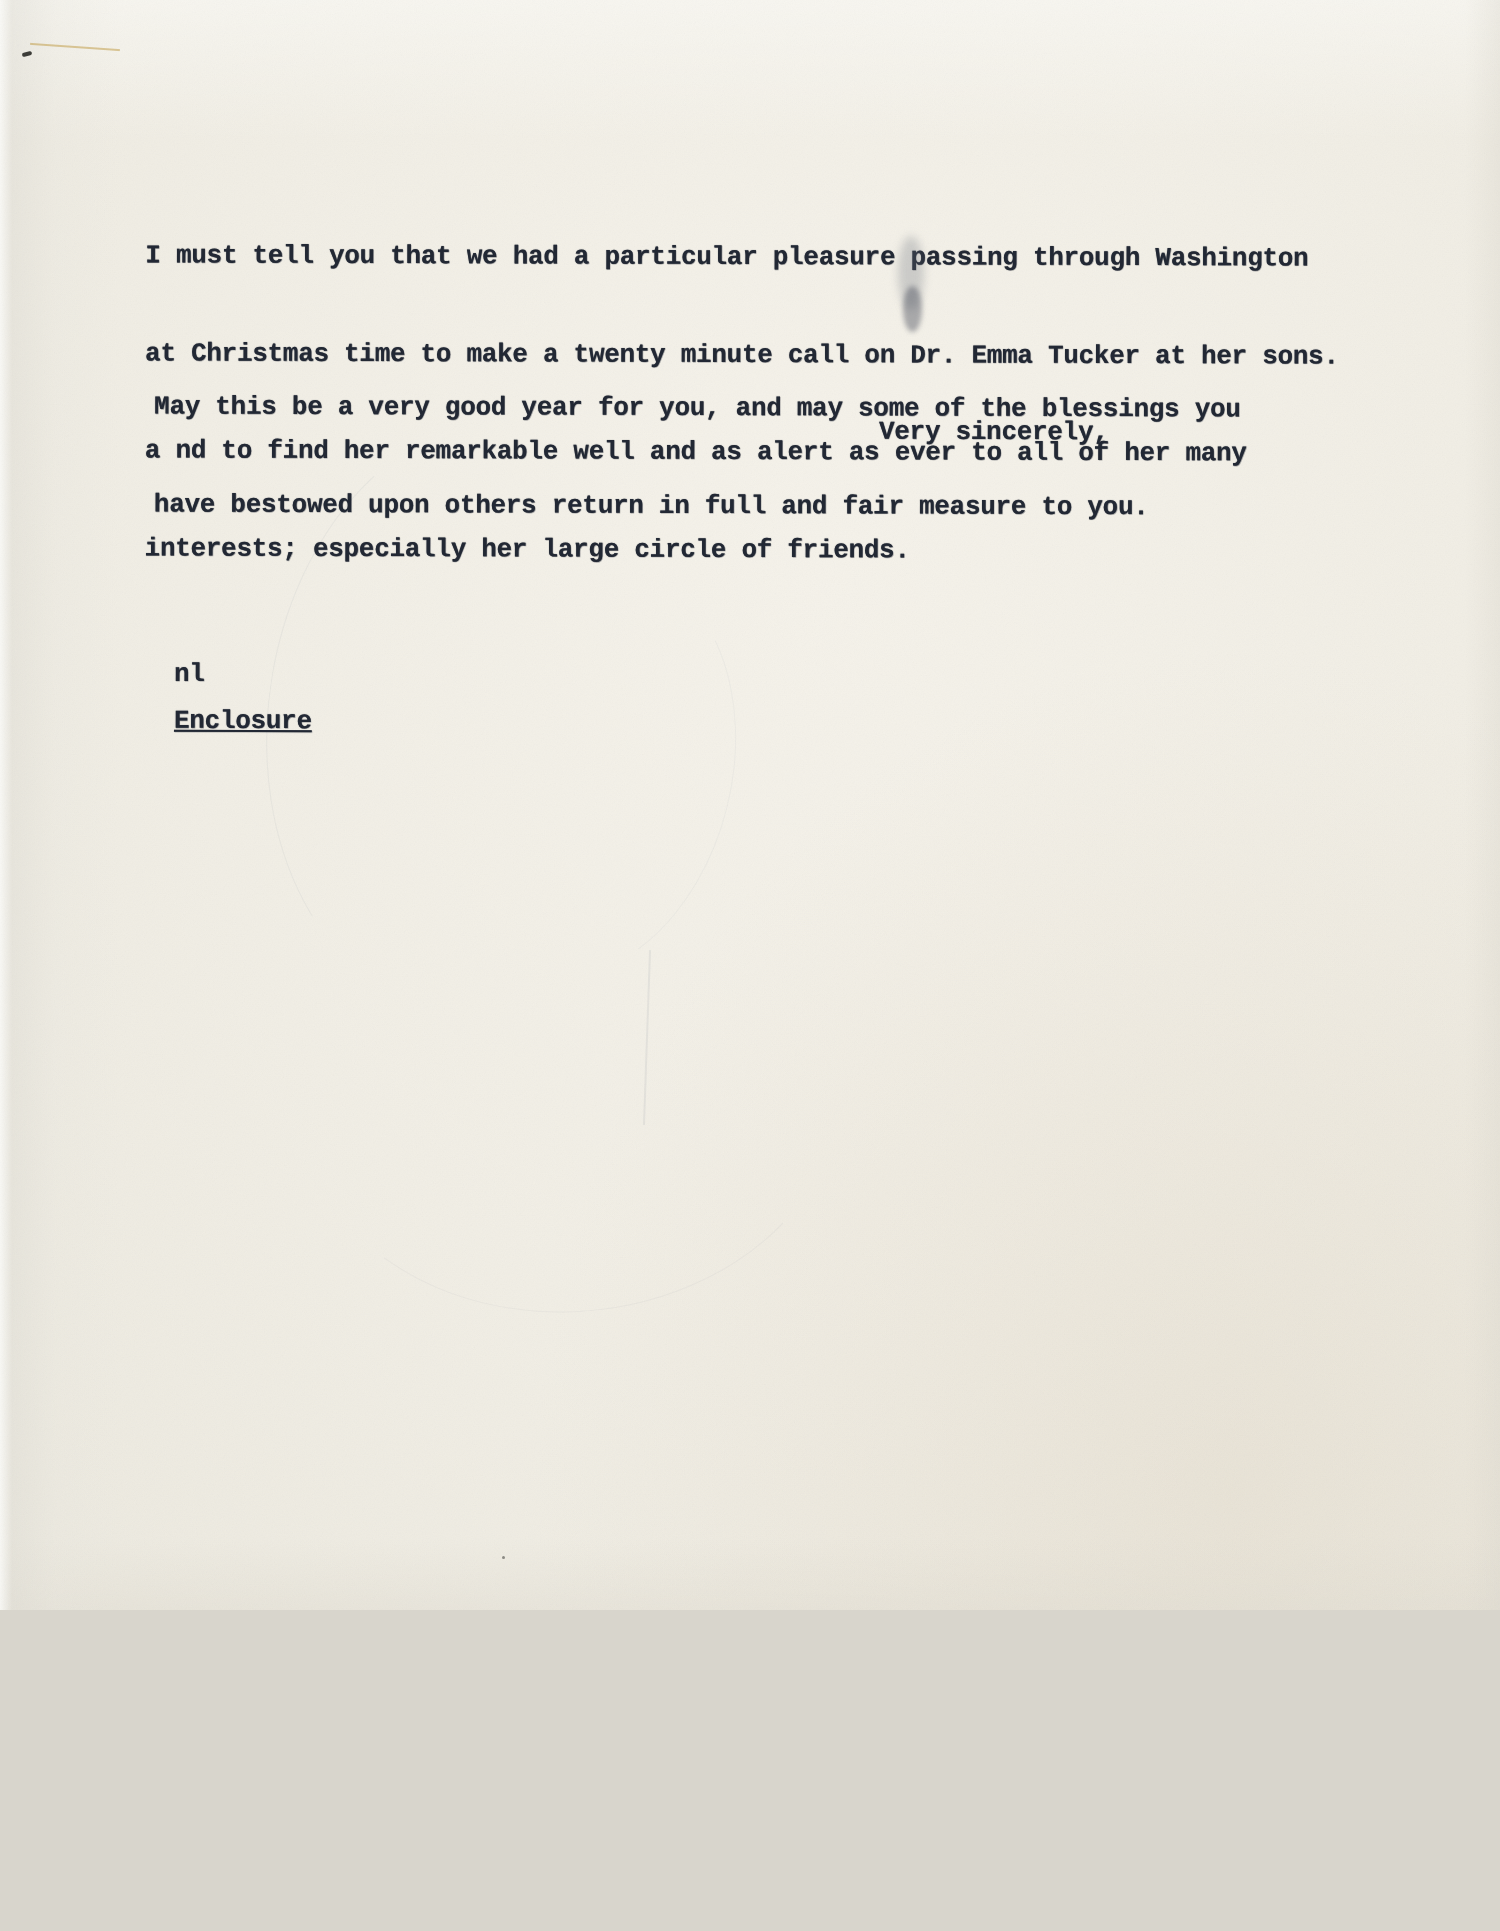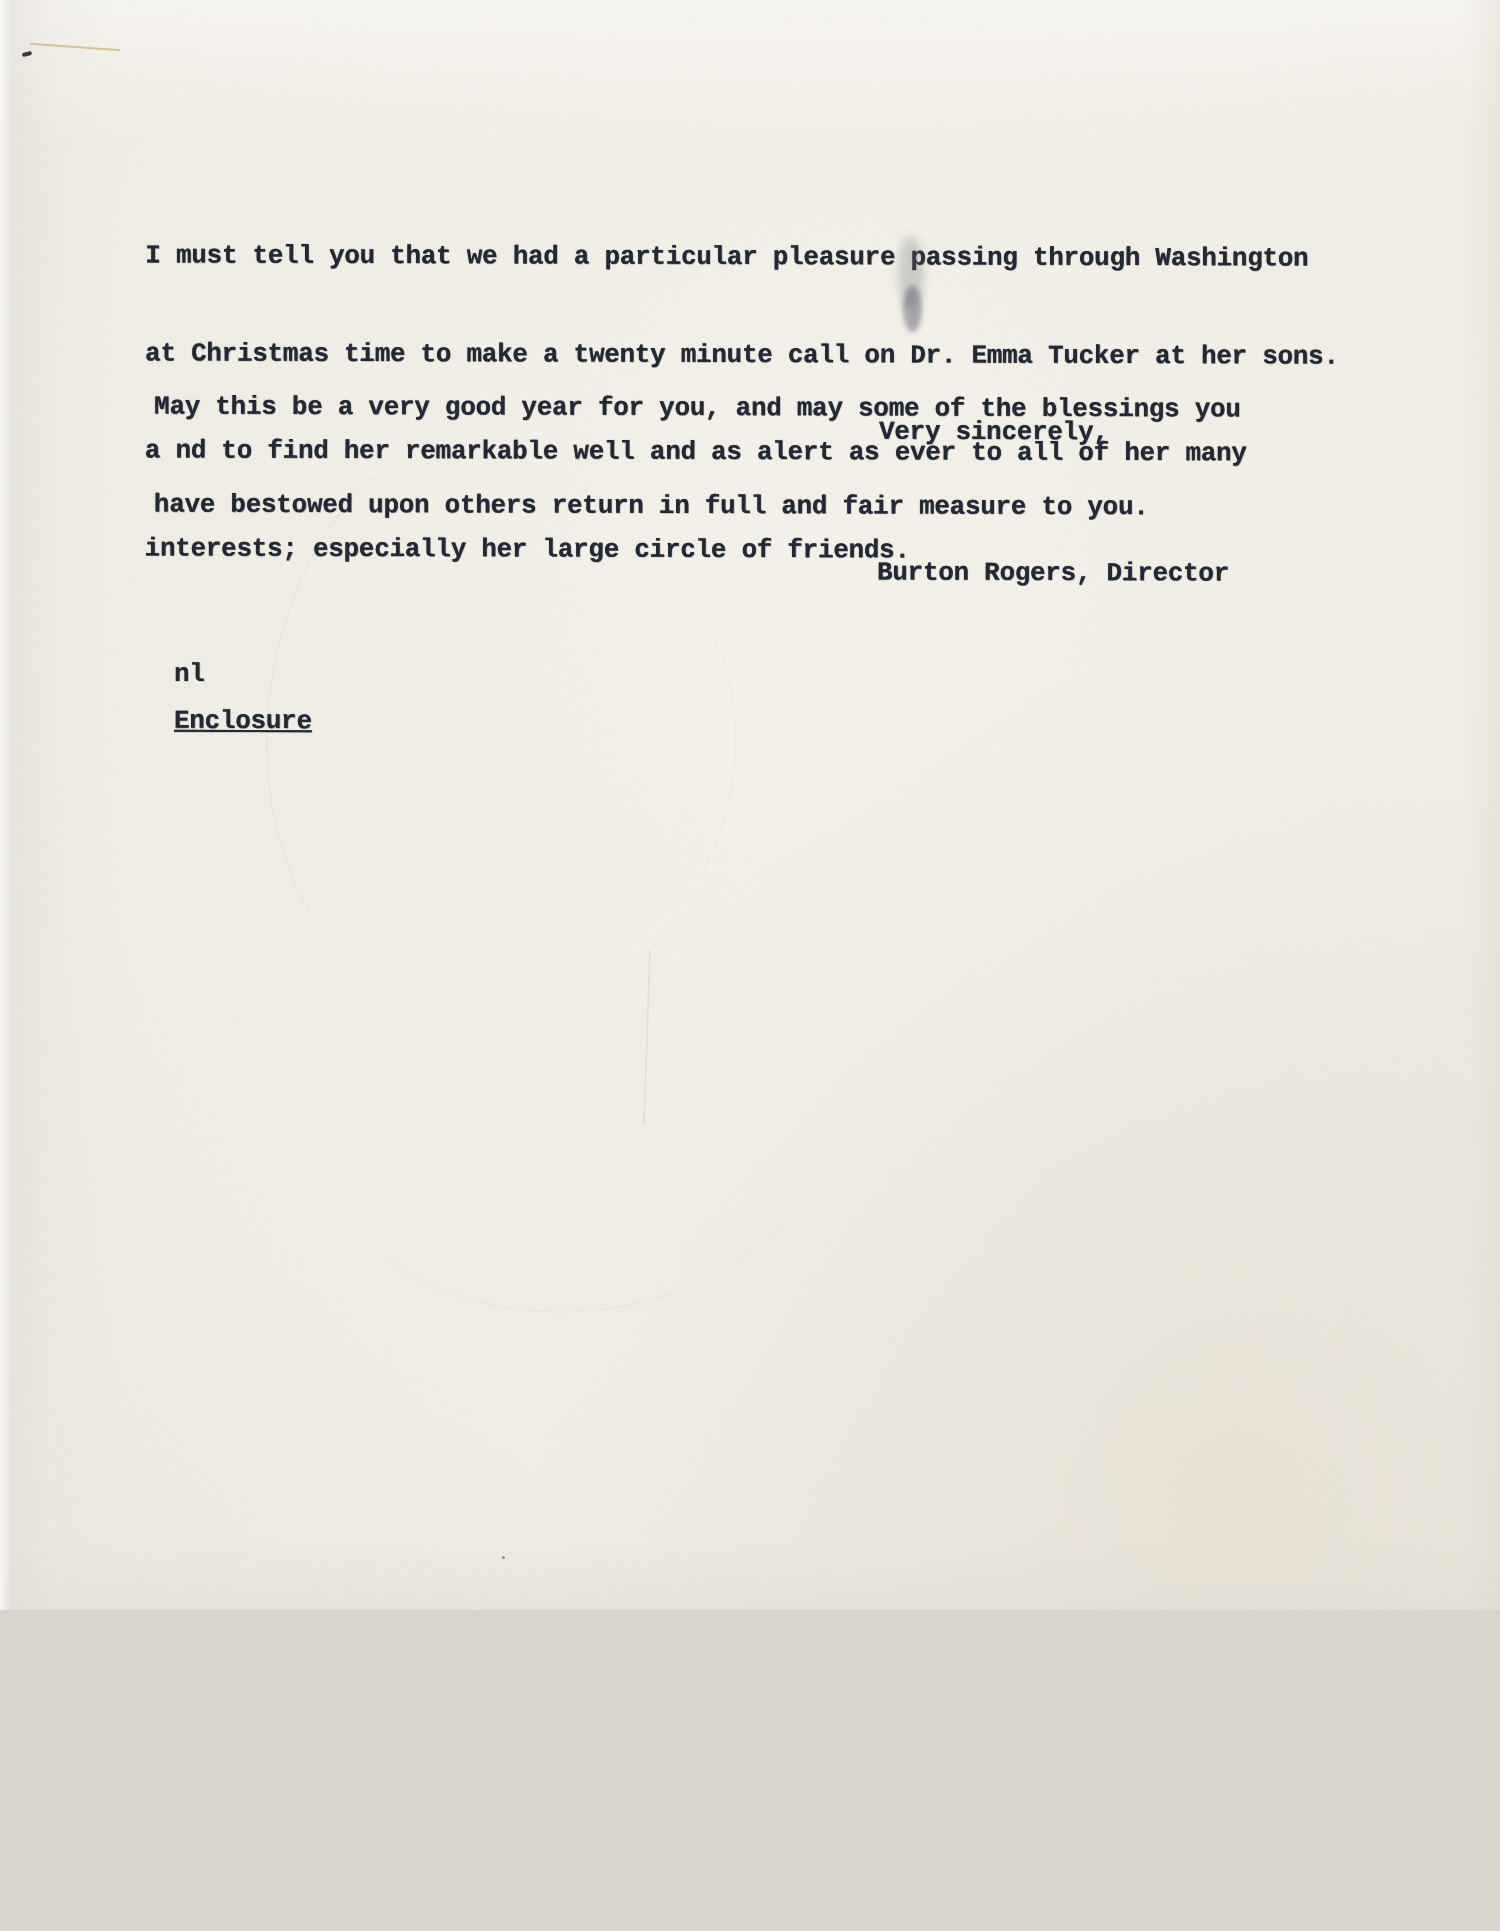--- a/index.html
+++ b/index.html
@@ -90,21 +90,20 @@
     <div>interests; especially her large circle of friends.</div>
   </div>
 
   <div class="typed para2">
     <div>May this be a very good year for you, and may some of the blessings you</div>
     <div>have bestowed upon others return in full and fair measure to you.</div>
   </div>
 
   <div class="typed closing">Very sincerely,</div>
 
-  <div class="typed signature">Burton Rogers, Director</div>
 
   <div class="typed initials">nl</div>
 
   <div class="typed enclosure">Enclosure</div>
 
   <div class="smudge a"></div>
   <div class="smudge b"></div>
 
   <div class="pagenum" role="img" aria-label="2">
     <svg viewBox="0 0 40 34" fill="none" xmlns="http://www.w3.org/2000/svg">

